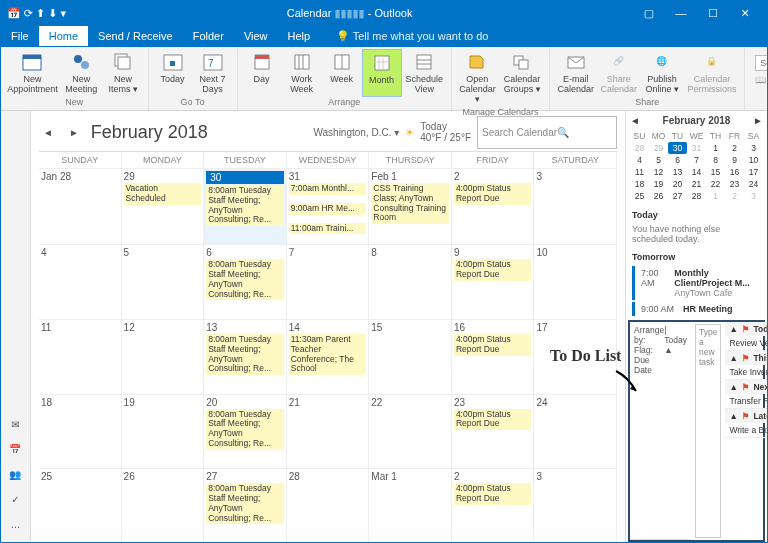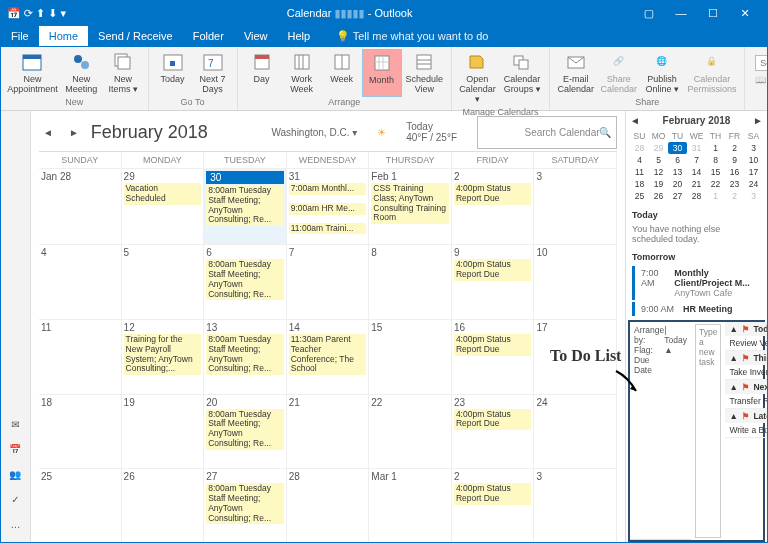--- a/index.html
+++ b/index.html
@@ -9,33 +9,33 @@
 .titlebar .wbtn{width:32px;text-align:center;font-size:11px;cursor:pointer}
 .menubar{background:#0173c7;color:#fff;height:22px;display:flex;align-items:center;font-size:11px}
 .menubar .tab{padding:4px 10px;cursor:pointer}
 .menubar .tab.active{background:#fff;color:#0173c7}
 .menubar .tell{margin-left:6px;opacity:.9}
 .ribbon{background:#f3f3f3;height:64px;display:flex;border-bottom:1px solid #d4d4d4;font-size:9px;color:#444}
 .rgroup{display:flex;flex-direction:column;border-right:1px solid #e0e0e0;padding:2px 4px}
 .rbtns{display:flex;flex:1}
 .rbtn{display:flex;flex-direction:column;align-items:center;justify-content:flex-start;padding:2px 4px;cursor:pointer;text-align:center;line-height:1.1;min-width:40px}
 .rbtn .ic{width:22px;height:22px;margin-bottom:2px;display:flex;align-items:center;justify-content:center}
-.rbtn.active{background:#fca5a5;border:1px solid #99c4e6}
+.rbtn.active{background:#bef264;border:1px solid #99c4e6}
 .glabel{text-align:center;color:#777;font-size:9px;padding-bottom:1px}
 .sp-row{display:flex;align-items:center;gap:4px;padding:2px}
 .sp-input{border:1px solid #bbb;padding:2px 4px;font-size:9px;width:96px}
 .body{display:flex;height:433px;background:#fff}
 .leftbar{width:30px;background:#f3f3f3;border-right:1px solid #ddd;display:flex;flex-direction:column;align-items:center;justify-content:flex-end;gap:14px;padding-bottom:14px;color:#555}
 .main{flex:1;display:flex;flex-direction:column;padding:6px 8px 0 8px;overflow:hidden}
 .main-head{display:flex;align-items:center;gap:8px;height:30px}
 .monthname{font-size:18px;color:#444;font-weight:300}
 .navarr{padding:0 4px;color:#555;cursor:pointer}
-.loc{margin-left:auto;color:#666;font-size:10px;display:flex;align-items:center;gap:20px}
+.loc{margin-left:auto;color:#666;font-size:10px;display:flex;align-items:center;gap:6px}
 .wicon{color:#f5a623}
-.search-cal{border:1px solid #bbb;padding:10px 4px;width:140px;font-size:10px;display:flex;align-items:center;justify-content:flex-end}
+.search-cal{border:1px solid #bbb;padding:10px 4px;width:140px;font-size:10px;display:flex;align-items:center;justify-content:flex-start}
 .grid{flex:1;display:flex;flex-direction:column;border-top:1px solid #ddd;margin-top:4px}
 .dow{display:flex}
 .dow div{flex:1;font-size:9px;color:#888;text-align:center;padding:3px 0;border-right:1px solid #eee;border-bottom:1px solid #eee}
 .wk{display:flex;flex:1}
 .cell{flex:1;border-right:1px solid #eee;border-bottom:1px solid #eee;padding:2px;overflow:hidden;display:flex;flex-direction:column;font-size:9px}
 .cell .dnum{color:#555;font-size:10px;margin-bottom:1px}
 .cell.today .dnum{background:#0173c7;color:#fff;display:inline-block;padding:1px 4px}
 .evt{background:#fef9c3;color:#333;padding:1px 2px;margin-bottom:8px;line-height:1.15;overflow:hidden;font-size:8.5px}
 .cell.today{background:#e8f3fb}
 .todo{width:142px;border-left:1px solid #ddd;display:flex;flex-direction:column;font-size:9px;color:#333;position:relative}
@@ -349,21 +349,20 @@
             <div class="cell">
               <div class="dnum">10</div>
             </div>
           </div>
           <div class="wk">
             <div class="cell">
               <div class="dnum">11</div>
             </div>
             <div class="cell">
               <div class="dnum">12</div>
-              <div class="evt">Training for the New Payroll System; AnyTown Consulting;...</div>
             </div>
             <div class="cell">
               <div class="dnum">13</div>
               <div class="evt">8:00am Tuesday Staff Meeting; AnyTown Consulting; Re...</div>
             </div>
             <div class="cell">
               <div class="dnum">14</div>
               <div class="evt">11:30am Parent Teacher Conference; The School</div>
             </div>
             <div class="cell">

